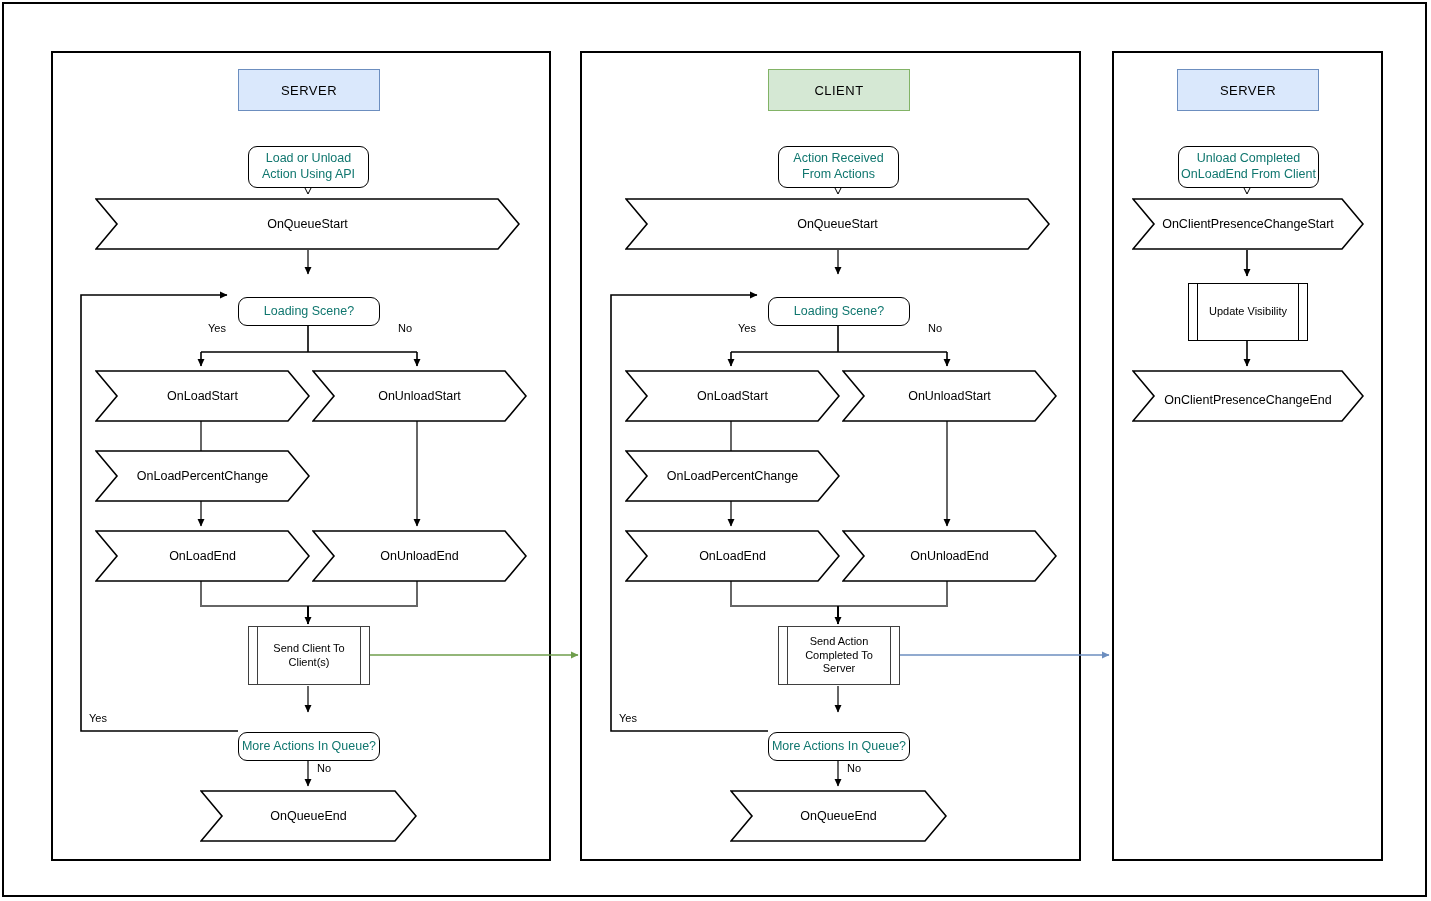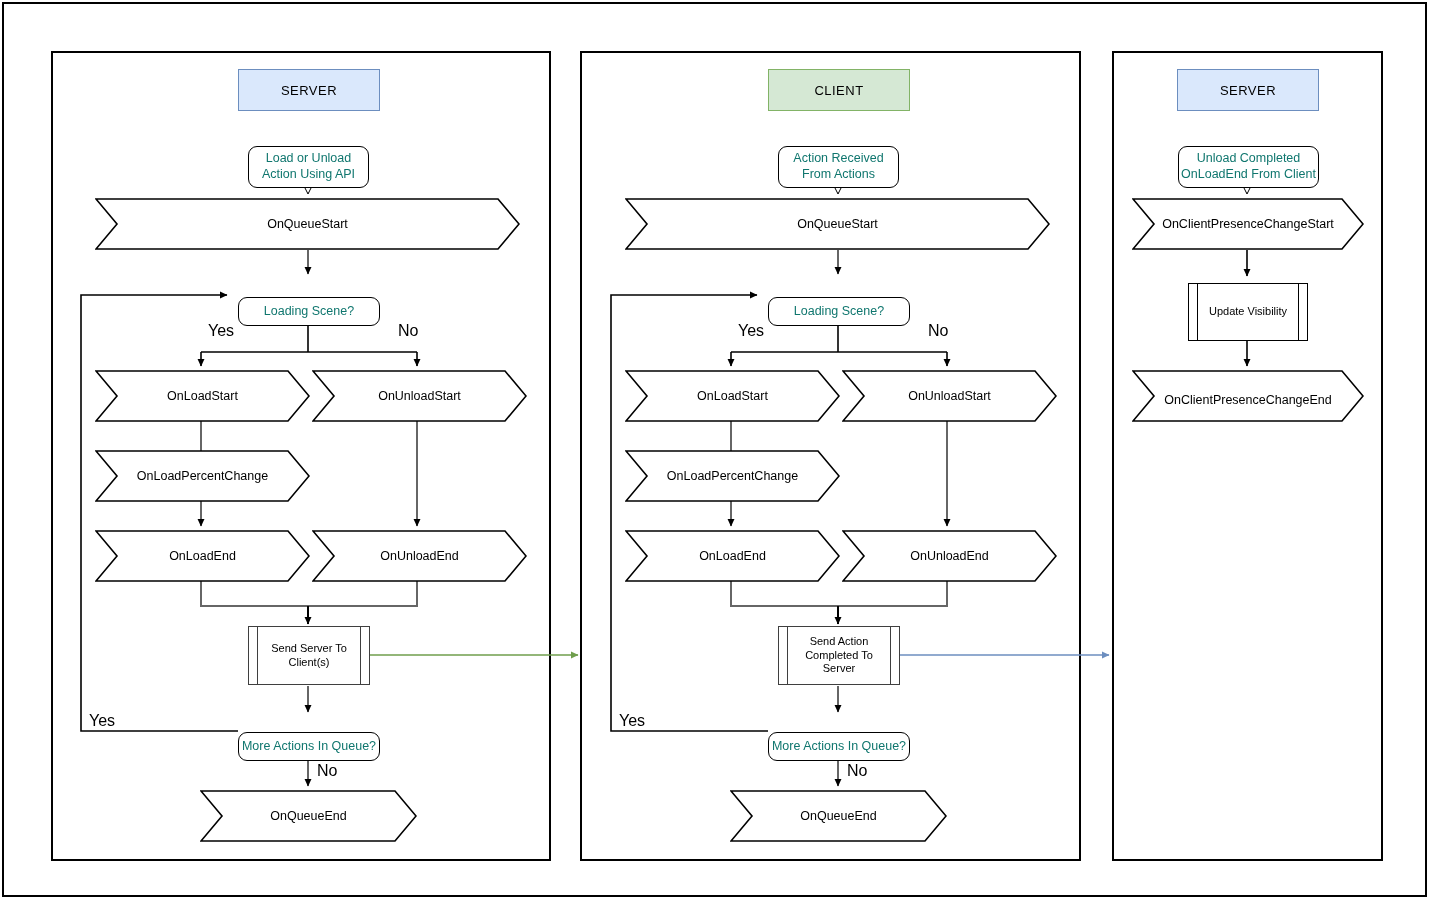--- a/index.html
+++ b/index.html
@@ -112,21 +112,21 @@
   .edge-layer {
     position: absolute;
     left: 0; top: 0;
     width: 1431px;
     height: 901px;
     z-index: 1;
     pointer-events: none;
   }
   .edge-label {
     position: absolute;
-    font-size: 16px;
+    font-size: 11px;
     color: #000000;
     z-index: 4;
     white-space: nowrap;
   }
 </style>
 </head>
 <body>
 
 <div id="canvas">
 
@@ -260,21 +260,21 @@
       <path d="M1,1 L193,1 L214,26 L193,51 L1,51 L22,26 z" fill="#ffffff" stroke="#000000" stroke-width="1.6"></path>
     </svg>
     <div class="lbl">OnUnloadEnd</div>
   </div>
 
   <div class="subproc" style="left:248px; top:626px; width:122px; height:59px;">
     <span class="inner-l"></span>
     <span class="inner-r"></span>
     <div class="txt">
       <span>
-        <span>Send Server To</span><br>
+        <span>Send Client To</span><br>
         <span>Client(s)</span>
       </span>
     </div>
   </div>
 
   <div class="rrect" style="left:238px; top:716px; width:142px; height:29px;">
     <span>More Actions In Queue?</span>
   </div>
 
   <div class="edge-label" style="left:89px; top:712px;">Yes</div>

